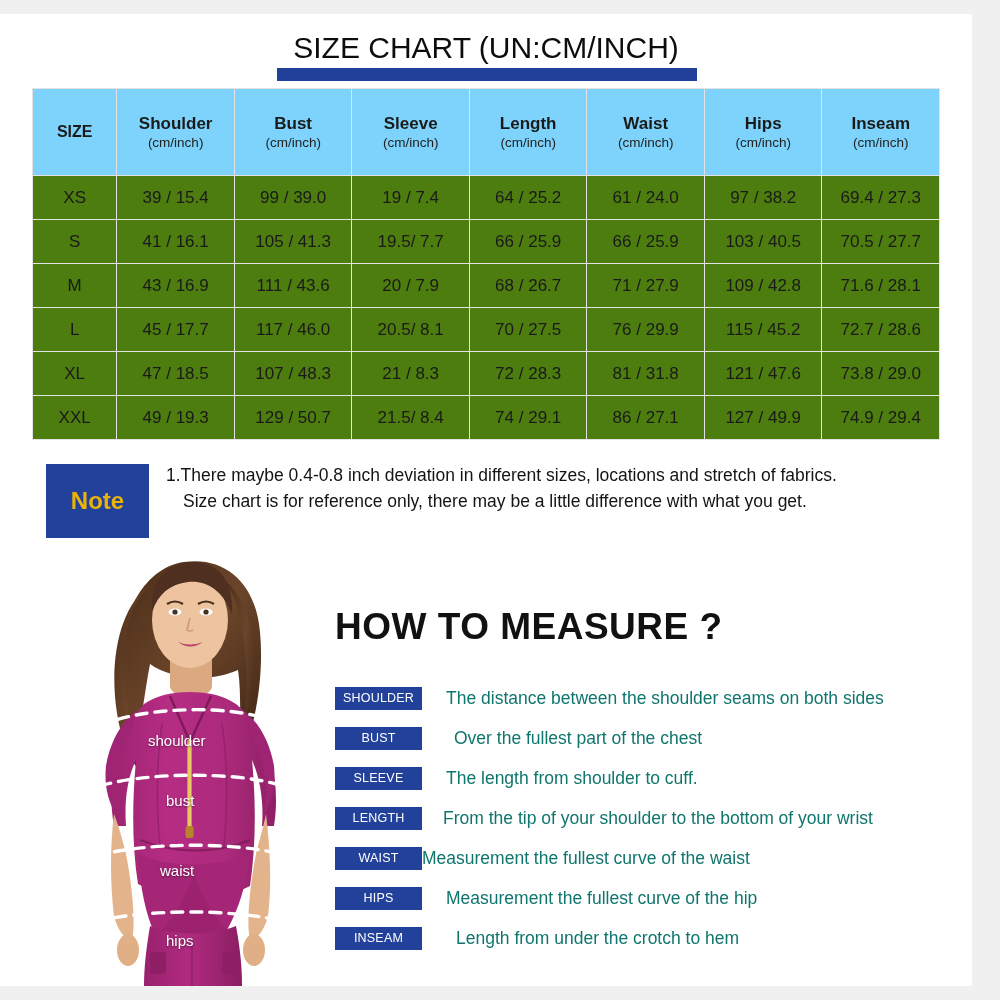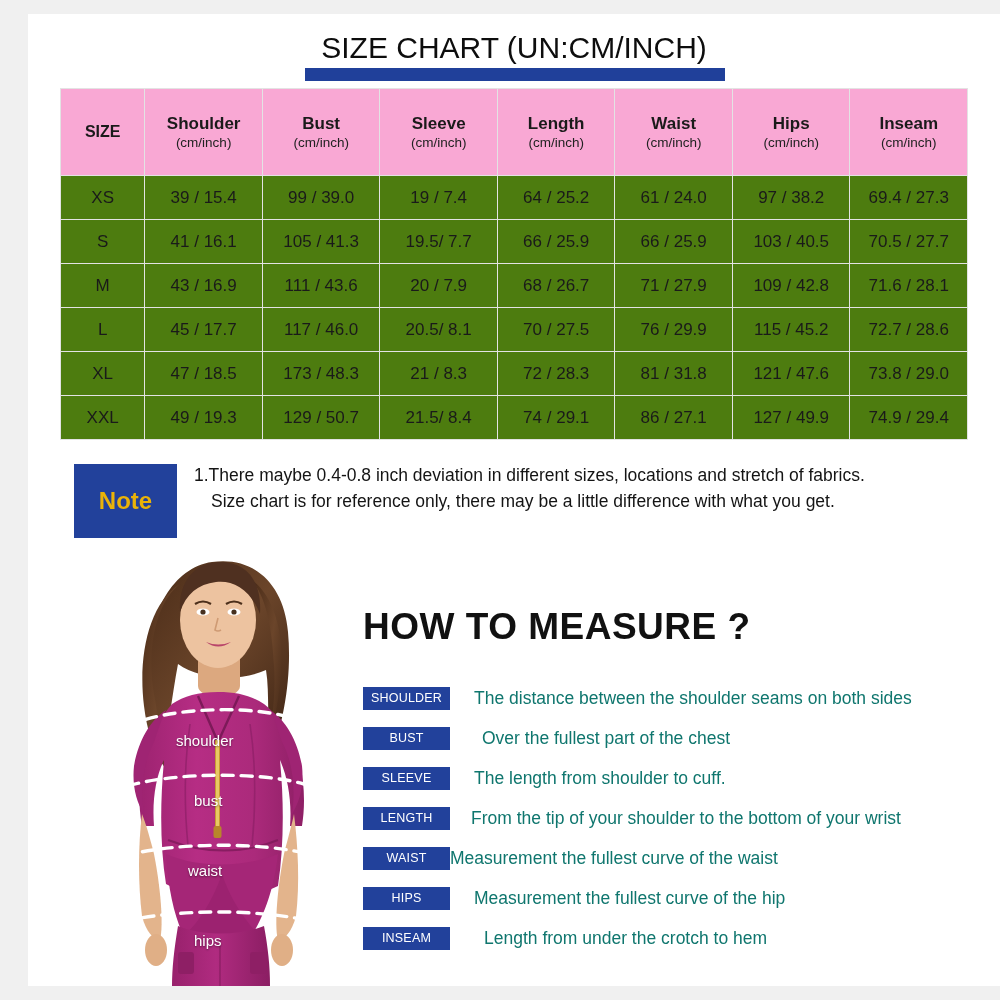--- a/index.html
+++ b/index.html
@@ -7,21 +7,21 @@
   html, body {
     width: 1000px;
     height: 1000px;
     background: #f0f0f0;
     font-family: "Liberation Sans", sans-serif;
     overflow: hidden;
   }
 
   #page {
     position: absolute;
-    left: 28px;
+    left: 0;
     top: 14px;
     width: 972px;
     height: 972px;
     background: #ffffff;
   }
 
   
   #title-block {
     position: absolute;
     left: 0; top: 16px;
@@ -56,21 +56,21 @@
     border-collapse: collapse;
     table-layout: fixed;
   }
   #size-table th, #size-table td {
     border: 1px solid #e3e3e3;
     text-align: center;
     color: #1a1a1a;
     font-weight: 400;
   }
   #size-table thead th {
-    background: #f9a8d4;
+    background: #7dd3fc;
     height: 62px;
     padding: 24px 2px;
   }
   #size-table thead .col-title {
     display: block;
     font-size: 17px;
     font-weight: bold;
     line-height: 21px;
   }
   #size-table thead .col-unit {
@@ -268,21 +268,21 @@
         <td>117 / 46.0</td>
         <td>20.5/ 8.1</td>
         <td>70 / 27.5</td>
         <td>76 / 29.9</td>
         <td>115 / 45.2</td>
         <td>72.7 / 28.6</td>
       </tr>
       <tr>
         <td>XL</td>
         <td>47 / 18.5</td>
-        <td>173 / 48.3</td>
+        <td>107 / 48.3</td>
         <td>21  / 8.3</td>
         <td>72 / 28.3</td>
         <td>81 / 31.8</td>
         <td>121 / 47.6</td>
         <td>73.8 / 29.0</td>
       </tr>
       <tr>
         <td>XXL</td>
         <td>49 / 19.3</td>
         <td>129 / 50.7</td>

